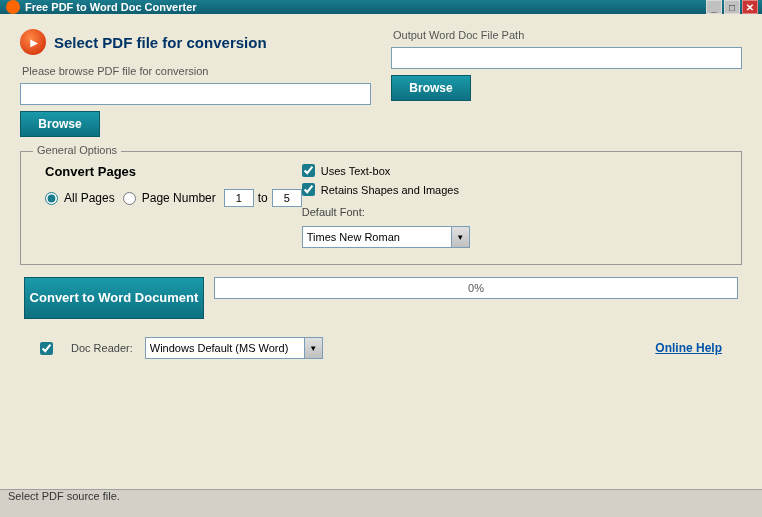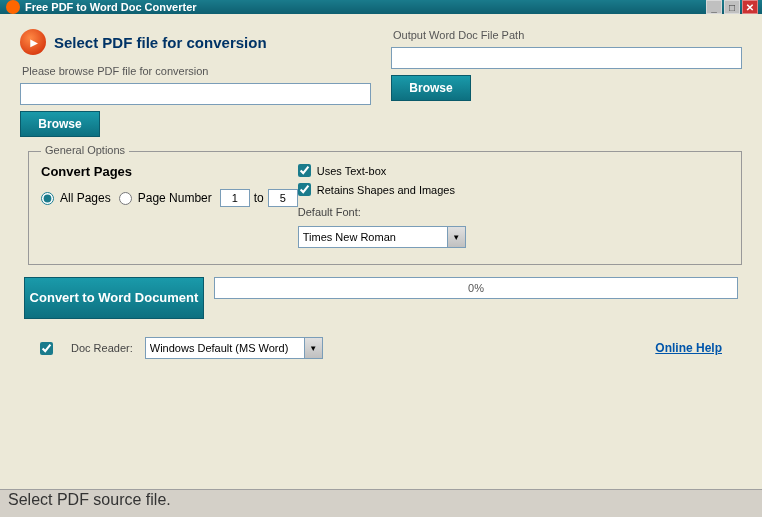--- a/index.html
+++ b/index.html
@@ -141,25 +141,24 @@
       border: 1px solid #0a5a6a;
       font-size: 12px;
       font-weight: bold;
       cursor: pointer;
       display: flex; align-items: center; justify-content: center;
     }
 
     
     .options-frame {
       border: 1px solid #999;
-      padding: 12px 16px 16px 12px;
+      padding: 12px 16px 16px 24px;
       position: relative;
       background: #ece9d8;
       margin-top: 2px;
-      margin-left: 8px;
     }
     .options-legend {
       position: absolute;
       top: -8px;
       left: 12px;
       background: #ece9d8;
       padding: 0 4px;
       font-size: 11px;
       color: #555;
     }
@@ -357,23 +356,23 @@
       cursor: pointer;
       font-weight: bold;
     }
 
     
     .status-bar {
       height: 20px;
       background: #d4d0c8;
       border-top: 1px solid #a0a0a0;
       display: flex;
-      align-items: center;
+      align-items: flex-start;
       padding: 0 8px;
-      font-size: 16px;
+      font-size: 11px;
       color: #333;
     }
   </style>
 </head>
 <body>
 
 <div class="title-bar">
   <div class="title-bar-left">
     <div class="title-bar-icon"></div>
     <span class="title-bar-text">Free PDF to Word Doc Converter</span>

